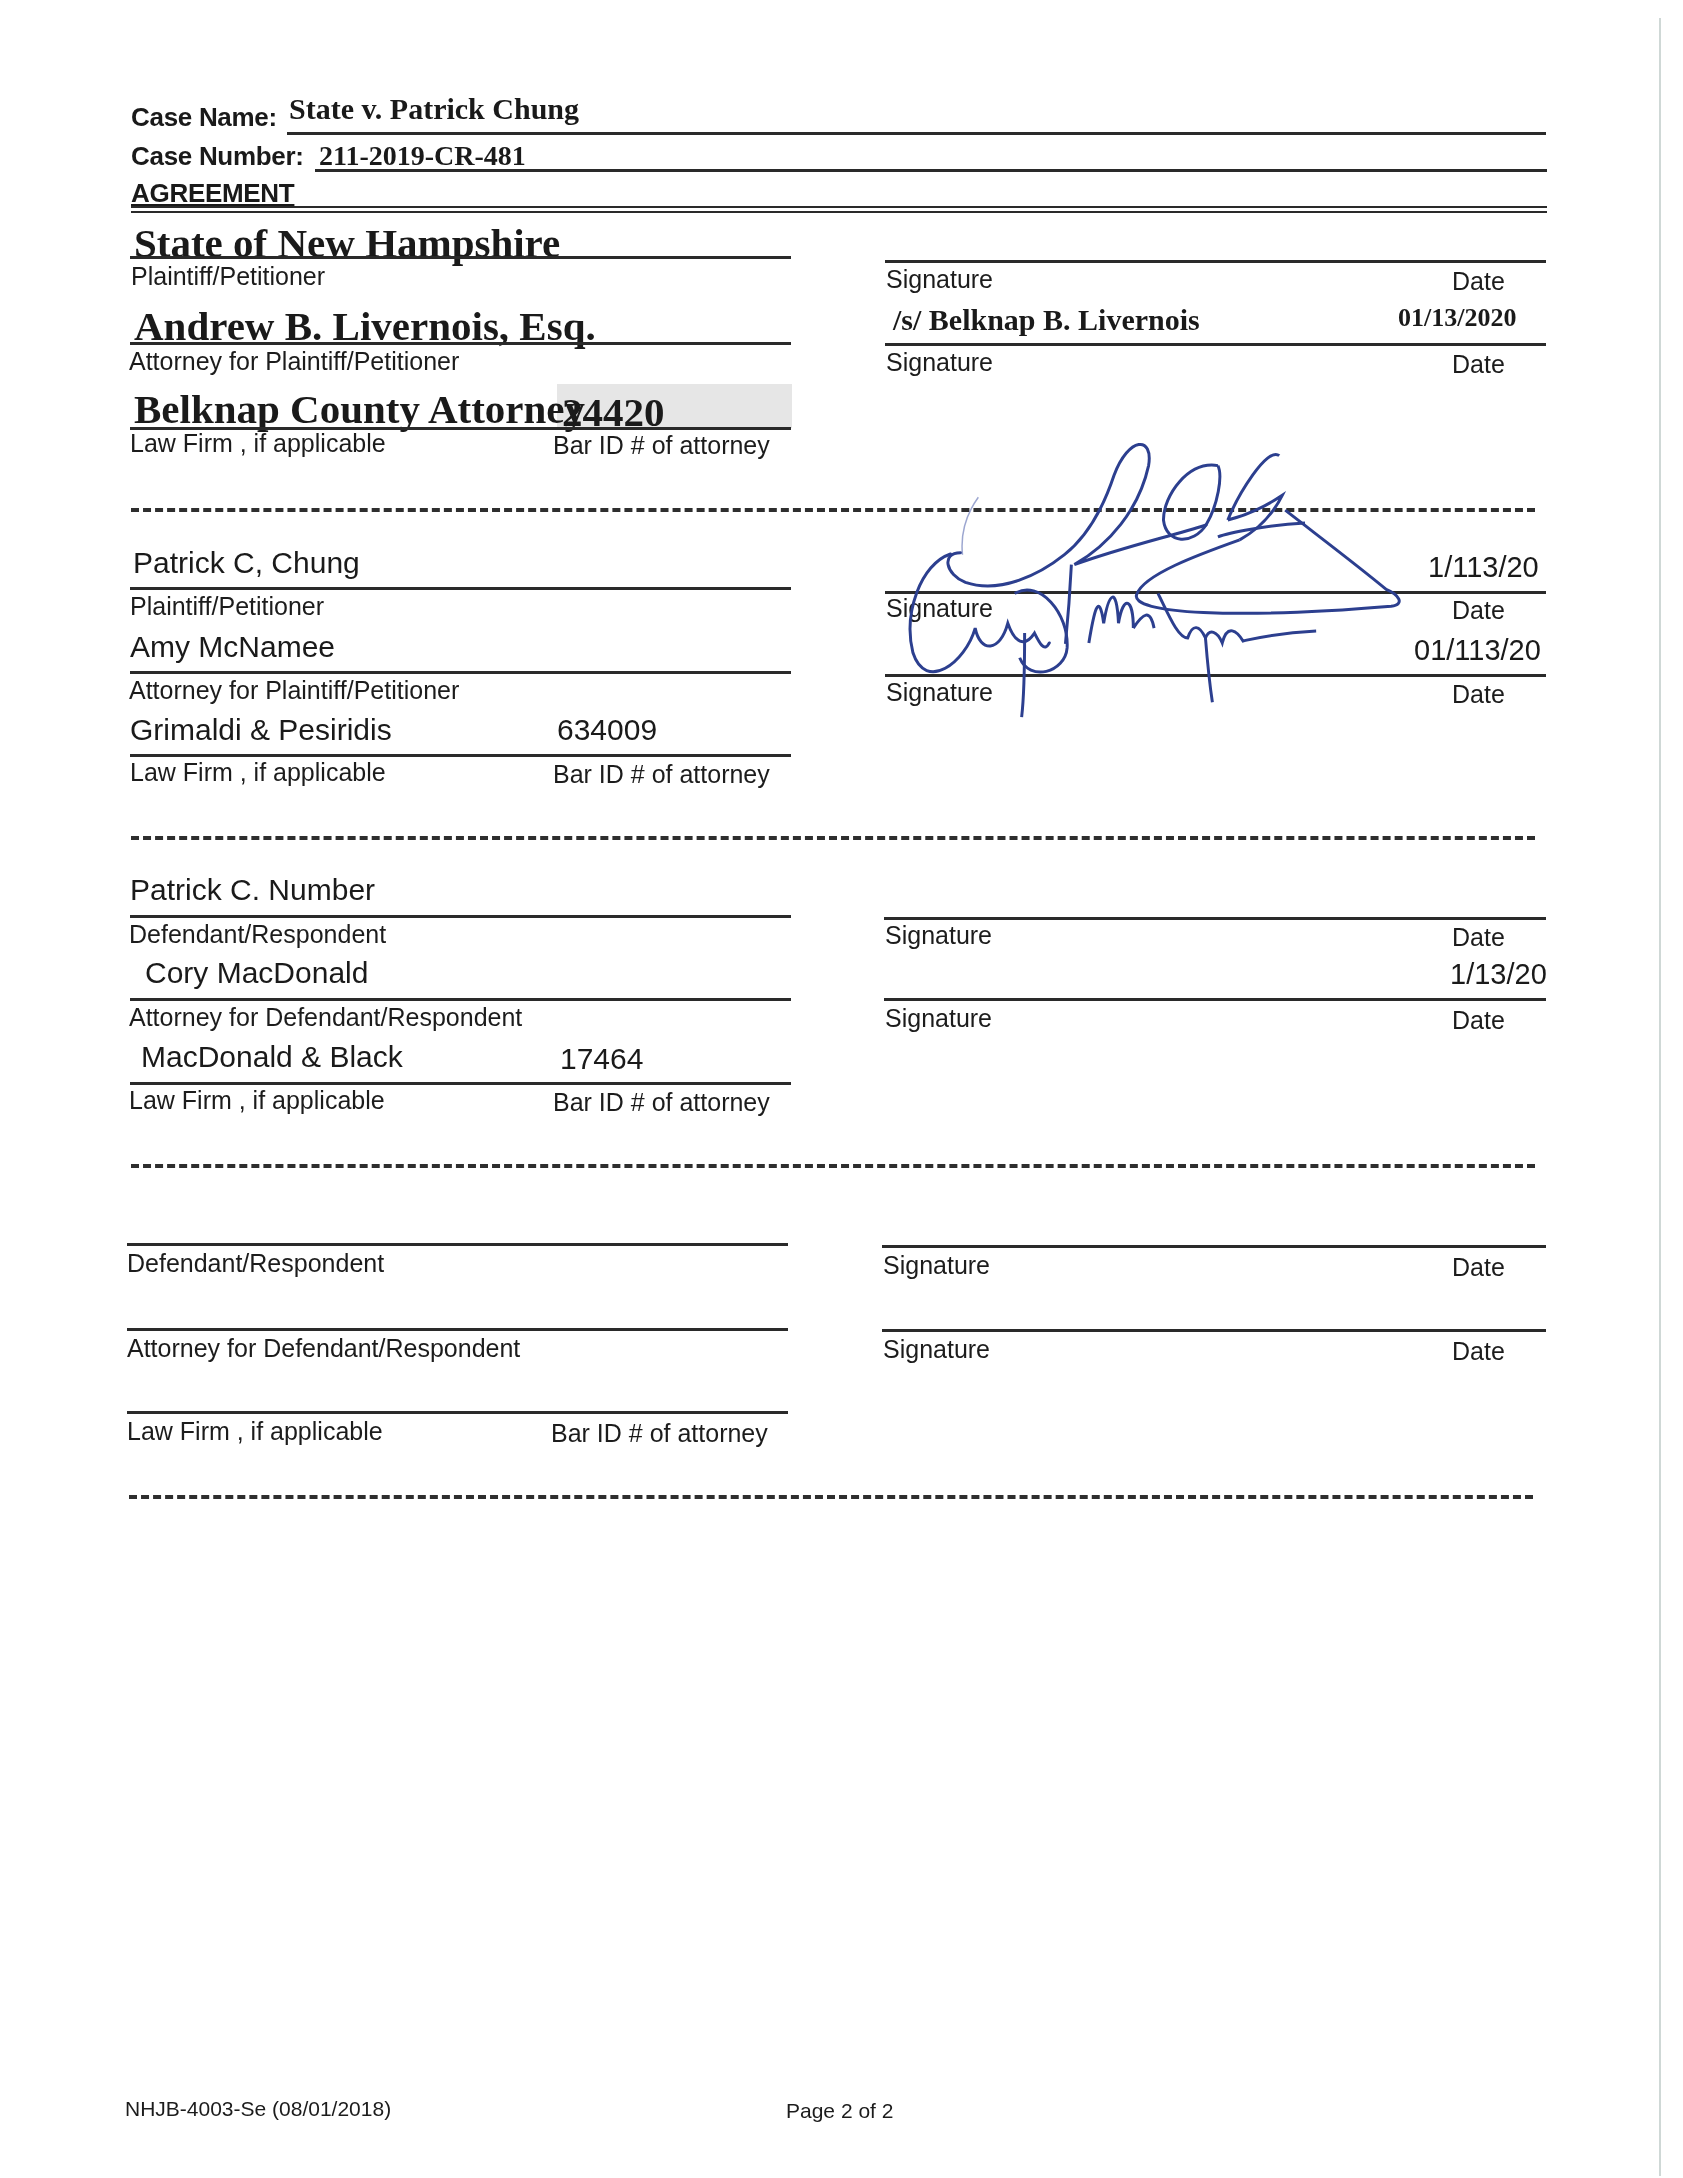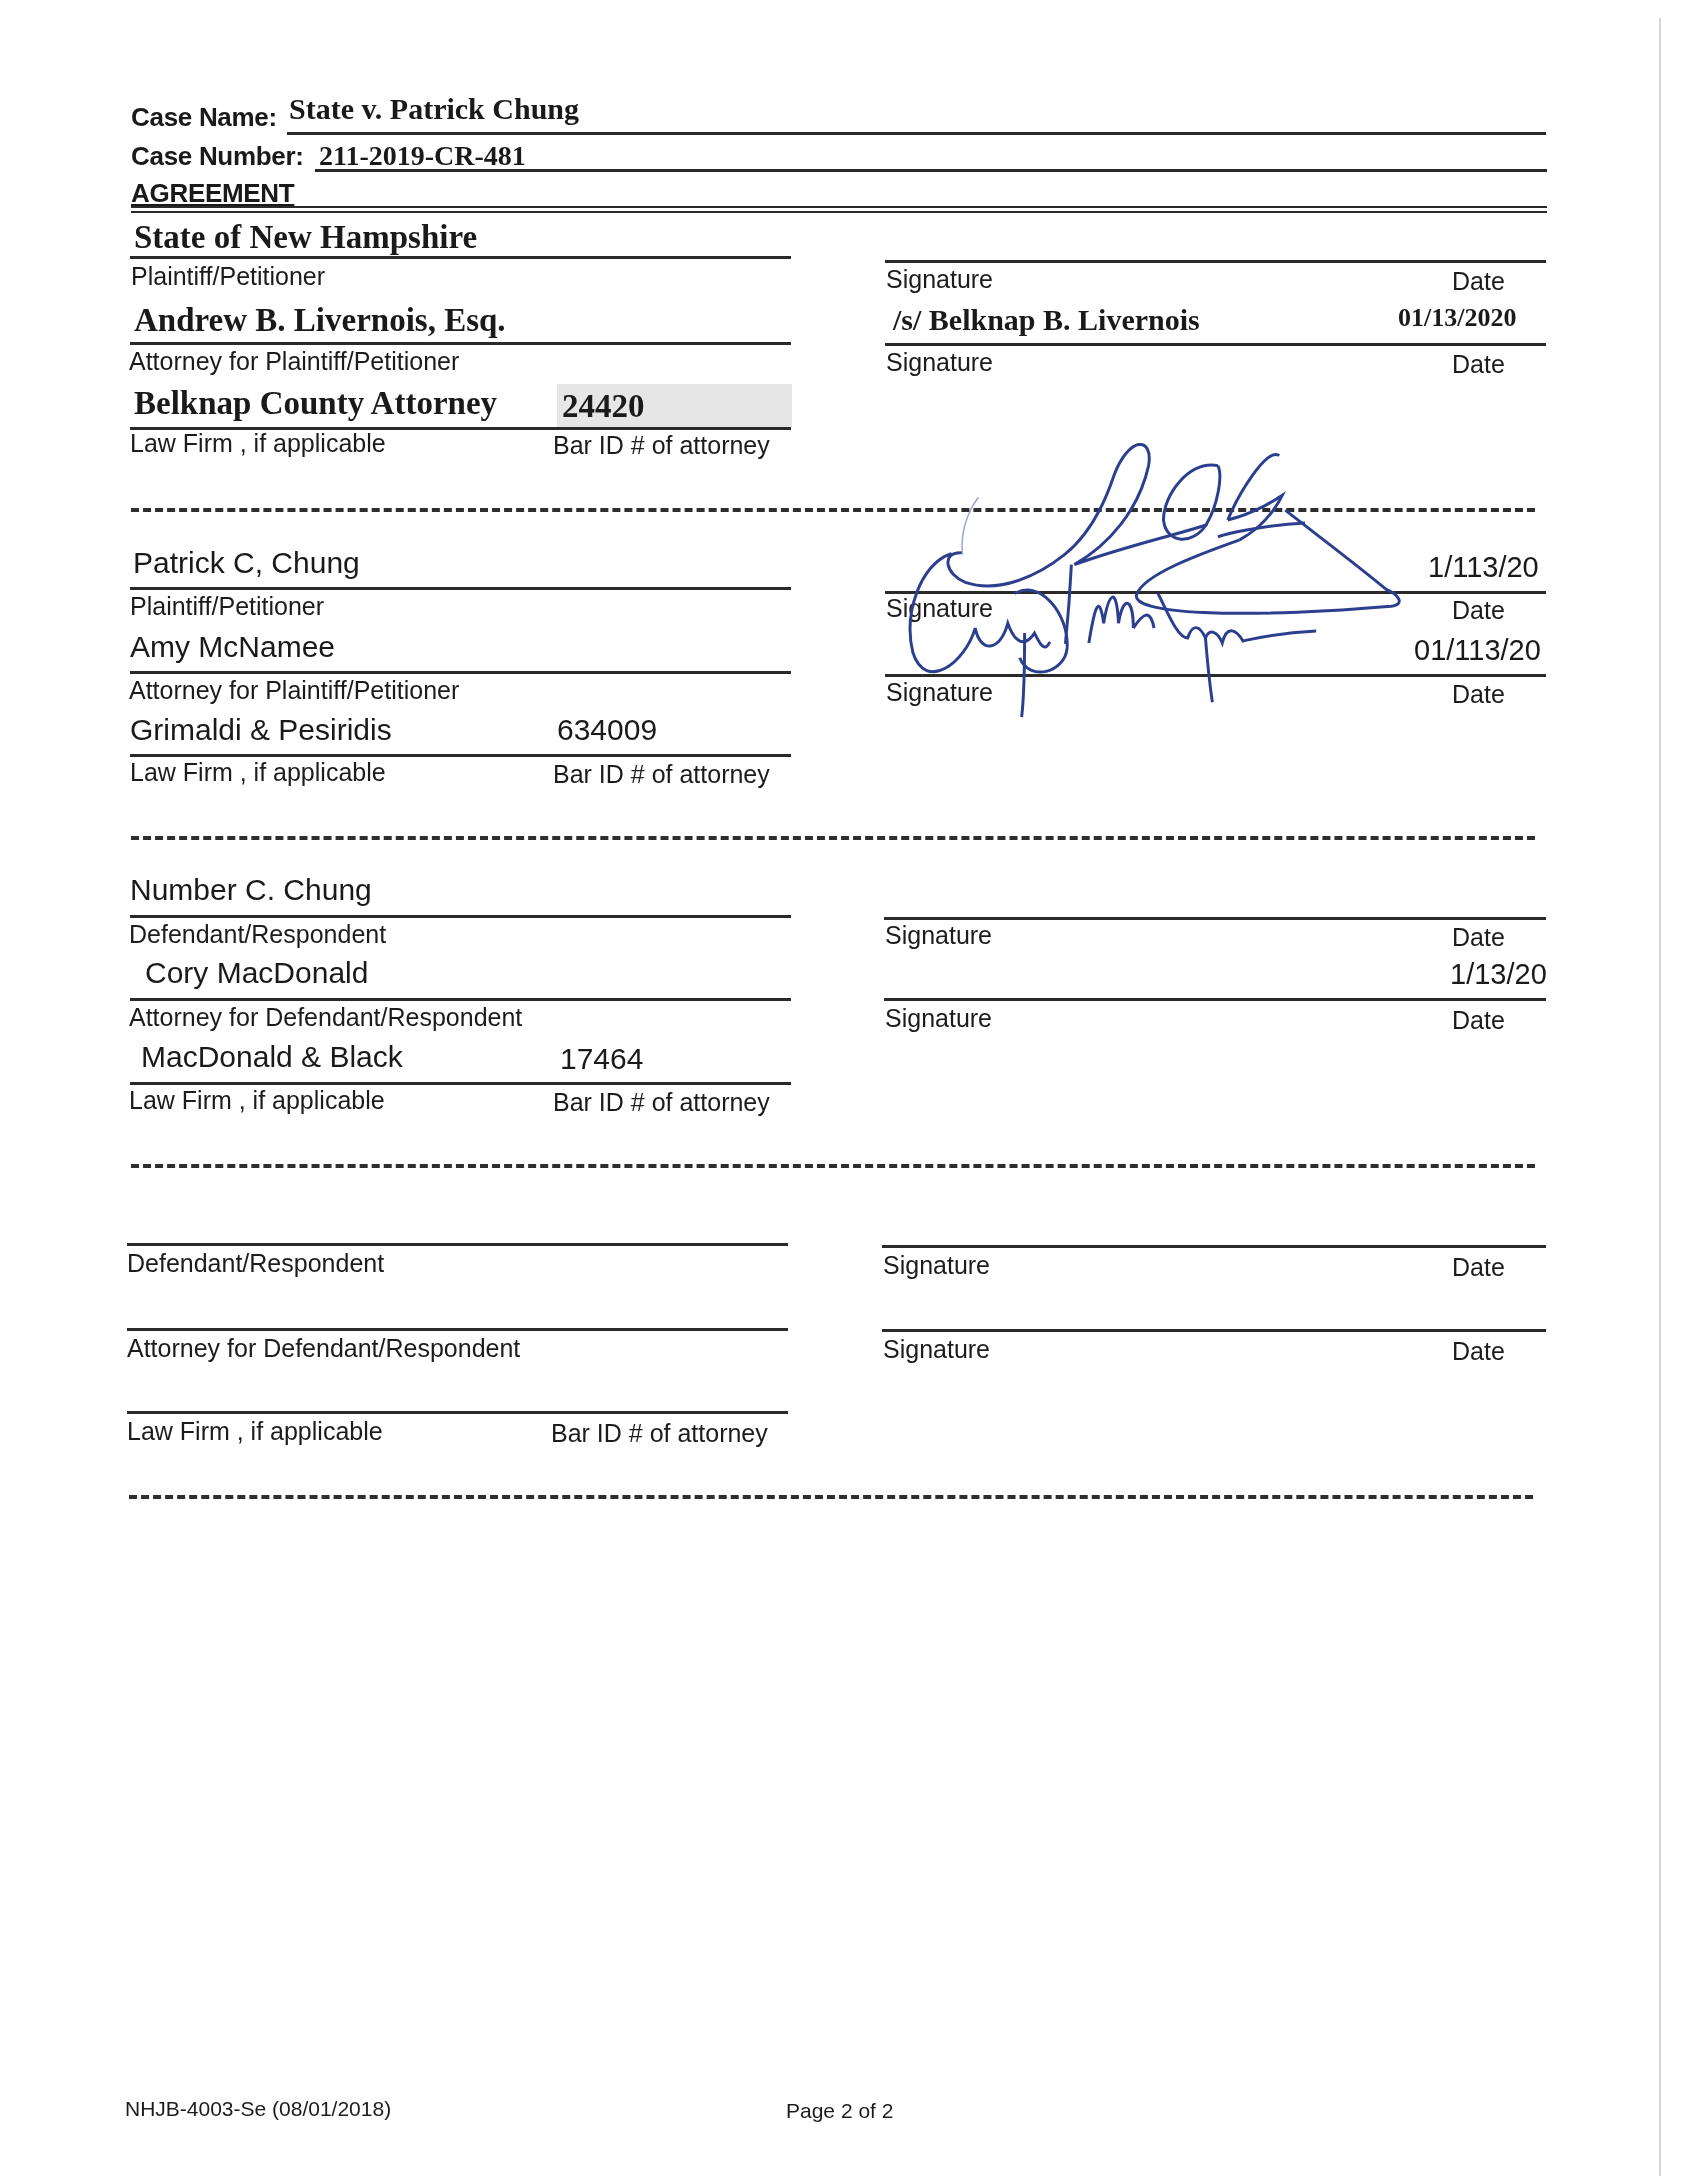--- a/index.html
+++ b/index.html
@@ -1,21 +1,21 @@
 <!DOCTYPE html>
 <html><head>
   <meta charset="utf-8">
   <style>
     html, body { margin: 0; padding: 0; background: #ffffff; }
     body { width: 1683px; height: 2178px; position: relative; overflow: hidden;
            font-family: "Liberation Sans", sans-serif; color: #1a1a1a; }
     .abs { position: absolute; white-space: nowrap; }
     .lbl { font-family: "Liberation Sans", sans-serif; font-size: 25px; color: #1c1c1c; }
     .val-sans { font-family: "Liberation Sans", sans-serif; font-size: 30px; color: #1a1a1a; }
-    .val-serif { font-family: "Liberation Serif", serif; font-size: 33px; font-weight: bold; color: #1a1a1a; }
+    .val-serif { font-family: "Liberation Serif", serif; font-size: 41px; font-weight: bold; color: #1a1a1a; }
     .hdr-lbl { font-family: "Liberation Sans", sans-serif; font-size: 26px; font-weight: bold; color: #1a1a1a; letter-spacing: -0.3px; }
     .hdr-val { font-family: "Liberation Serif", serif; font-size: 30px; font-weight: bold; color: #1a1a1a; }
     .rule { position: absolute; height: 3px; background: #2a2a2a; }
     .rule-thin { position: absolute; height: 2px; background: #2a2a2a; }
     .dash { position: absolute; height: 0; border-top: 4px dashed #2e2e2e; }
     .shade { position: absolute; background: #e6e6e6; }
     .scanline { position: absolute; left: 1659px; top: 18px; width: 2px; height: 2158px; background: #cfd8d6; }
     .footer { font-family: "Liberation Sans", sans-serif; font-size: 21px; color: #1c1c1c; }
     svg.sig { position: absolute; overflow: visible; }
   </style>
@@ -109,21 +109,21 @@
     <path d="M135,80 C135,110 135,140 132,165" fill="none" stroke="#2c3f8f" stroke-width="3"></path>
     <path d="M200,90 C205,60 210,35 215,70 C220,40 228,30 230,70 C235,40 245,45 245,75 M245,75 C255,60 262,55 266,75" fill="none" stroke="#2c3f8f" stroke-width="3"></path>
     <path d="M270,40 C280,60 290,85 300,85 C305,70 312,72 318,85 C322,75 330,78 335,90 C340,70 350,78 356,88 C370,85 390,80 430,78" fill="none" stroke="#2c3f8f" stroke-width="3"></path>
     <path d="M318,85 C320,110 322,130 325,150" fill="none" stroke="#2c3f8f" stroke-width="3"></path>
   </svg>
 </div>
 
 <div class="dash" style="left:131px; top:836px; width:1404px;"></div>
 
 <div>
-  <span class="abs val-sans" style="left:130px; top:873px;">Number C.  Chung</span>
+  <span class="abs val-sans" style="left:130px; top:873px;">Patrick C.  Number</span>
   <div class="rule" style="left:130px; top:915px; width:661px;"></div>
   <span class="abs lbl" style="left:129px; top:920px;">Defendant/Respondent</span>
 
   <span class="abs val-sans" style="left:145px; top:956px;">Cory MacDonald</span>
   <div class="rule" style="left:130px; top:998px; width:661px;"></div>
   <span class="abs lbl" style="left:129px; top:1003px;">Attorney for Defendant/Respondent</span>
 
   <span class="abs val-sans" style="left:130px; top:1040px;margin-left:11px;">MacDonald &amp; Black</span>
   <span class="abs val-sans" style="left:560px; top:1042px;">17464</span>
   <div class="rule" style="left:130px; top:1082px; width:661px;"></div>

